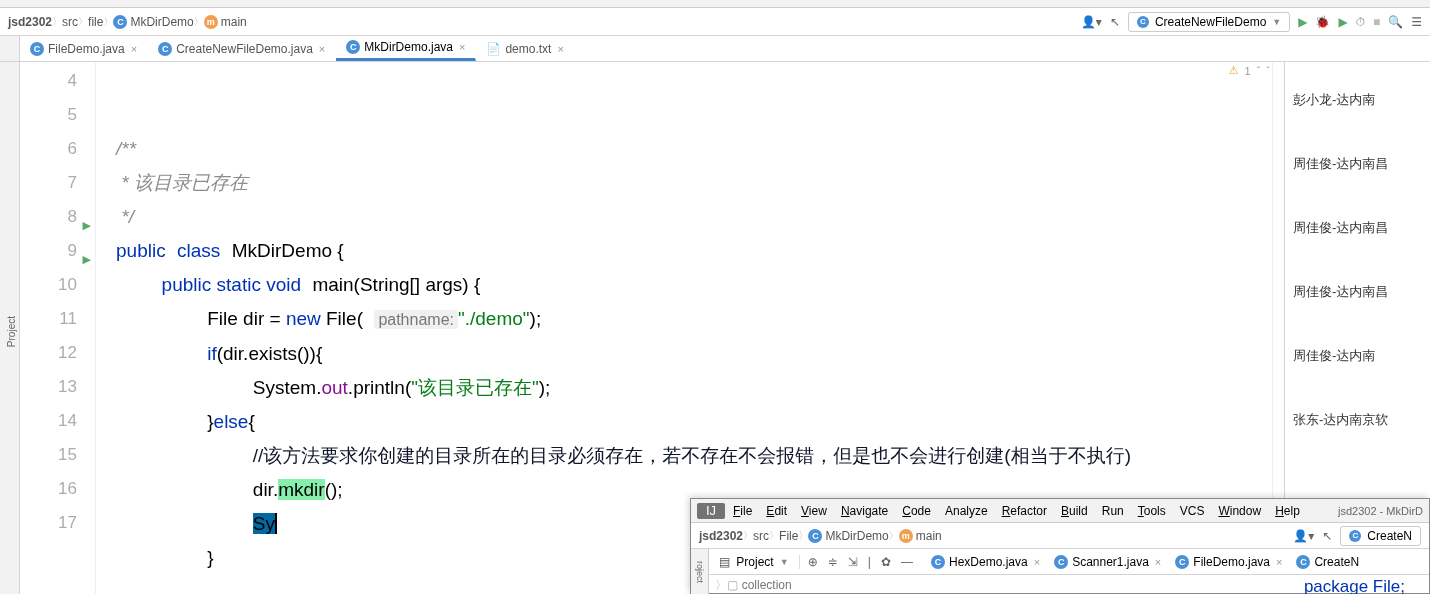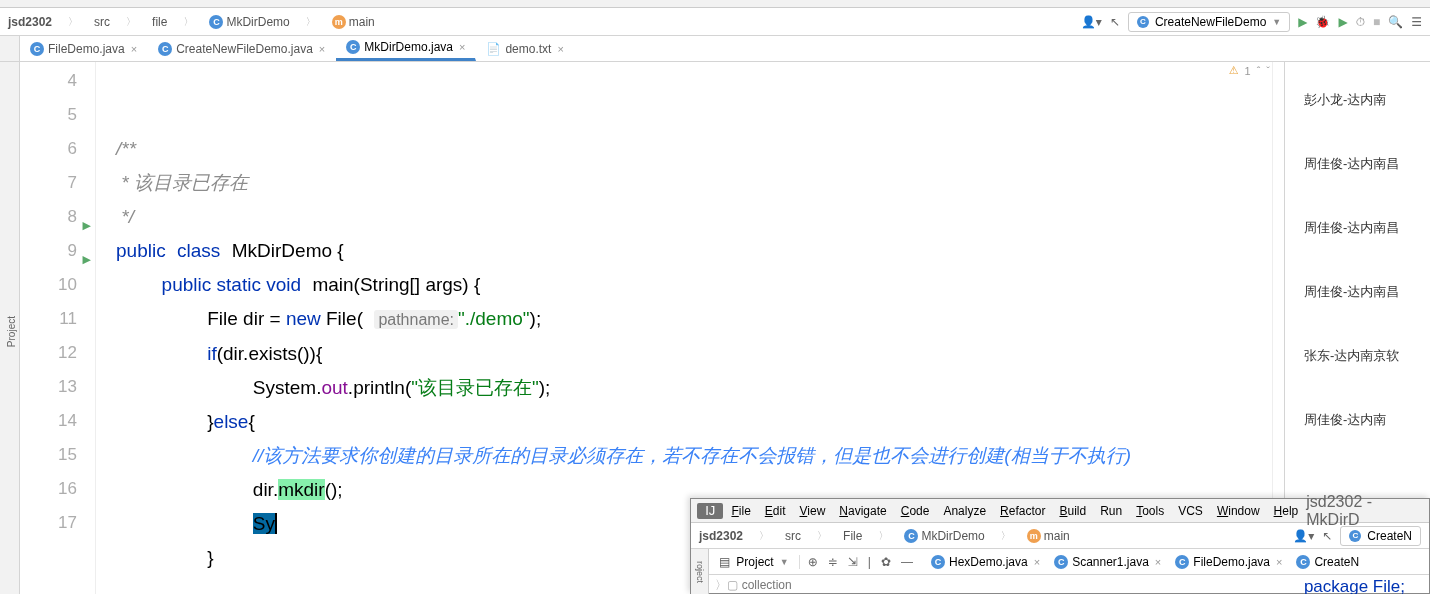--- a/index.html
+++ b/index.html
@@ -1,19 +1,19 @@
 <!DOCTYPE html>
 <html><head>
 <meta charset="utf-8">
 <style>
 *{margin:0;padding:0;box-sizing:border-box;font-family:'Segoe UI',Arial,sans-serif}
 body{width:1430px;height:594px;background:#fff;overflow:hidden;position:relative}
 .top-menu{height:8px;background:#f2f2f2;border-bottom:1px solid #ccc;display:flex;align-items:center;padding:0 8px;font-size:11px;color:#333;overflow:hidden}
 .toolbar{height:28px;background:#fff;border-bottom:1px solid #d4d4d4;display:flex;align-items:center;padding:0 8px;font-size:12px}
-.breadcrumb{display:flex;align-items:center;gap:16px;color:#555}
+.breadcrumb{display:flex;align-items:center;gap:0;color:#555}
 .breadcrumb .crumb{display:flex;align-items:center;gap:3px}
 .breadcrumb .sep{color:#aaa;font-size:10px}
 .icon-c{display:inline-flex;width:14px;height:14px;border-radius:50%;background:#4a90d9;color:#fff;font-size:9px;align-items:center;justify-content:center;font-weight:bold}
 .icon-m{display:inline-flex;width:14px;height:14px;border-radius:50%;background:#f0a050;color:#fff;font-size:9px;align-items:center;justify-content:center;font-weight:bold}
 .toolbar-right{margin-left:auto;display:flex;align-items:center;gap:8px}
 .run-config{border:1px solid #ccc;border-radius:3px;padding:2px 8px;display:flex;align-items:center;gap:6px;font-size:12px}
 .run-btn{color:#59a869;font-size:12px}
 .stop-btn{color:#bbb}
 .debug-btn{color:#4a90d9}
 .tabs{height:26px;background:#fff;border-bottom:1px solid #d4d4d4;display:flex;align-items:stretch;font-size:12px}
@@ -23,38 +23,38 @@
 .main{display:flex;height:calc(100% - 62px)}
 .side-left{width:20px;background:#f2f2f2;border-right:1px solid #d4d4d4;display:flex;flex-direction:column;align-items:center;font-size:10px;color:#666;padding-top:8px;writing-mode:vertical-rl;gap:20px}
 .side-left-item{transform:rotate(180deg);cursor:pointer;padding:4px 2px}
 .editor{flex:1;display:flex;background:#fff;position:relative}
 .gutter{width:76px;background:#fff;border-right:1px solid #eee;font-family:'JetBrains Mono',Consolas,monospace;font-size:17px;color:#adadad;text-align:right;padding-right:18px;padding-top:2px;line-height:34px}
 .gut-row{position:relative;height:34px}
 .gut-icon{position:absolute;right:-14px;top:8px;color:#59a869;font-size:11px}
 .code{flex:1;font-family:'JetBrains Mono',Consolas,monospace;font-size:19px;line-height:34px;padding-left:20px;padding-top:2px;white-space:pre;color:#000}
 .kw{color:#0033b3}
 .str{color:#067d17}
-.comment{color:#3b82f6;font-style:italic}
+.comment{color:#0f172a;}
 .doc-comment{color:#8c8c8c;font-style:italic}
 .field{color:#871094;}
 .hint{color:#787878;background:#f0f0f0;padding:1px 4px;border-radius:3px;font-size:16px}
 .hl{background:#0369a1}
 .hl2{background:#86efac}
 .cursor{border-left:2px solid #000;animation:blink 1s infinite}
 @keyframes blink{50%{opacity:0}}
 .editor-right-strip{width:12px;background:#fff;border-left:1px solid #eee}
-.side-panel{width:146px;background:#fff;border-left:1px solid #d4d4d4;padding:6px 11px;font-size:13px}
+.side-panel{width:146px;background:#fff;border-left:1px solid #d4d4d4;padding:6px 0;font-size:13px}
 .side-row{height:64px;display:flex;align-items:center;padding:0 8px;color:#333;border-bottom:0}
 .warn-badge{position:absolute;top:64px;right:160px;display:flex;gap:6px;align-items:center;font-size:11px;color:#999}
 .warn-icon{color:#e8a33d}
 .overlay{position:absolute;left:690px;top:498px;width:740px;height:96px;background:#fff;border:1px solid #888;box-shadow:-2px -2px 6px rgba(0,0,0,0.15)}
 .ov-menu{height:24px;background:#f2f2f2;border-bottom:1px solid #ccc;display:flex;align-items:center;padding:0 6px;font-size:12px;gap:2px}
 .ov-menu .mi{padding:2px 6px;cursor:pointer}
 .ov-menu .mi u{text-decoration:underline}
-.ov-title{margin-left:auto;color:#666;font-size:16px}
+.ov-title{margin-left:auto;color:#666;font-size:11px}
 .ov-toolbar{height:26px;background:#fff;border-bottom:1px solid #d4d4d4;display:flex;align-items:center;padding:0 8px;font-size:12px}
 .ov-tabs{height:26px;background:#fff;border-bottom:1px solid #d4d4d4;display:flex;align-items:center;font-size:12px}
 .ov-proj{display:flex;align-items:center;gap:6px;padding:0 10px;border-right:1px solid #ddd}
 .ov-icons{display:flex;gap:10px;padding:0 8px;color:#666;font-size:12px}
 .ov-file-tabs{display:flex;gap:2px;margin-left:4px}
 .ov-tab{display:flex;align-items:center;gap:4px;padding:2px 6px;font-size:12px}
 .ov-side{position:absolute;left:0;top:50px;width:18px;height:46px;background:#f2f2f2;border-right:1px solid #ccc;writing-mode:vertical-rl;font-size:9px;color:#666;display:flex;align-items:center;justify-content:center}
 .ov-body{padding:2px 24px;font-size:12px;color:#777;font-family:Consolas,monospace}
 .sq-icon{display:inline-flex;width:28px;height:16px;background:#737373;color:#fff;align-items:center;justify-content:center;font-size:13px;border-radius:2px}
 </style>
@@ -168,22 +168,22 @@
 
     </div>
     <div class="editor-right-strip"></div>
   </div>
 
   <div class="side-panel">
     <div class="side-row">彭小龙-达内南</div>
     <div class="side-row">周佳俊-达内南昌</div>
     <div class="side-row">周佳俊-达内南昌</div>
     <div class="side-row">周佳俊-达内南昌</div>
+    <div class="side-row">周佳俊-达内南</div>
     <div class="side-row">张东-达内南京软</div>
-    <div class="side-row">周佳俊-达内南</div>
   </div>
 </div>
 
 <div class="warn-badge">
   <span class="warn-icon">⚠</span>
   <span>1</span>
   <span>ˆ</span>
   <span>ˇ</span>
 </div>
 

